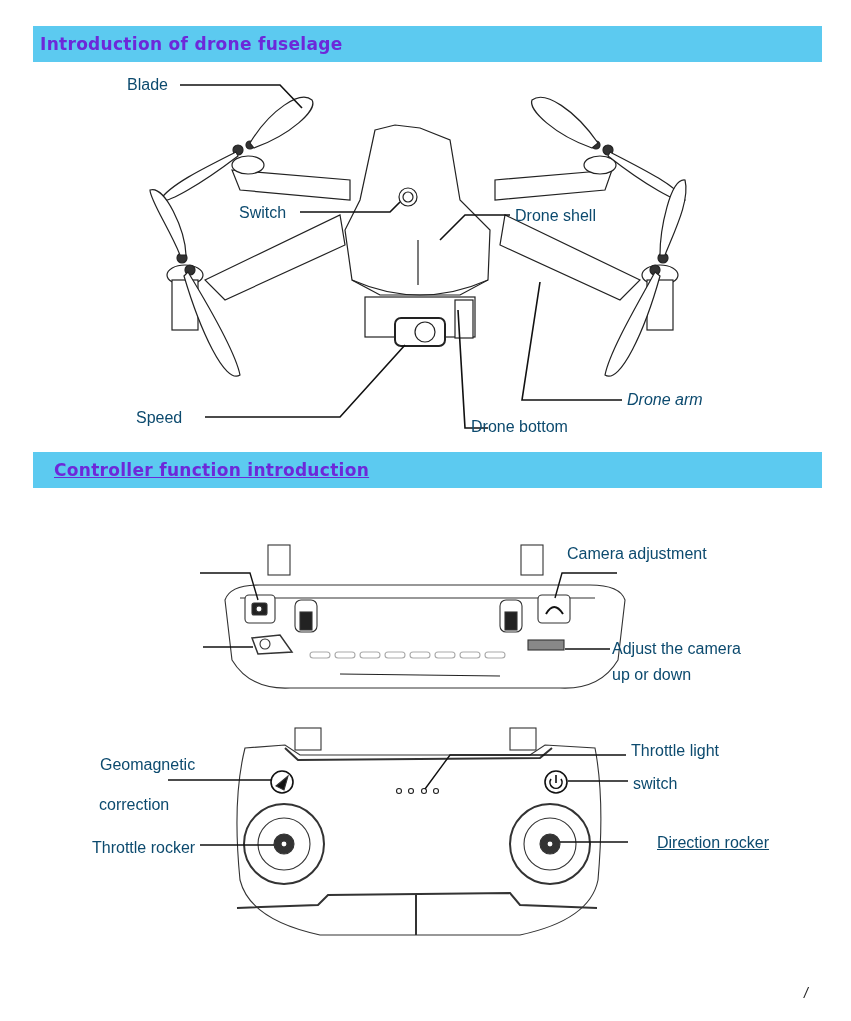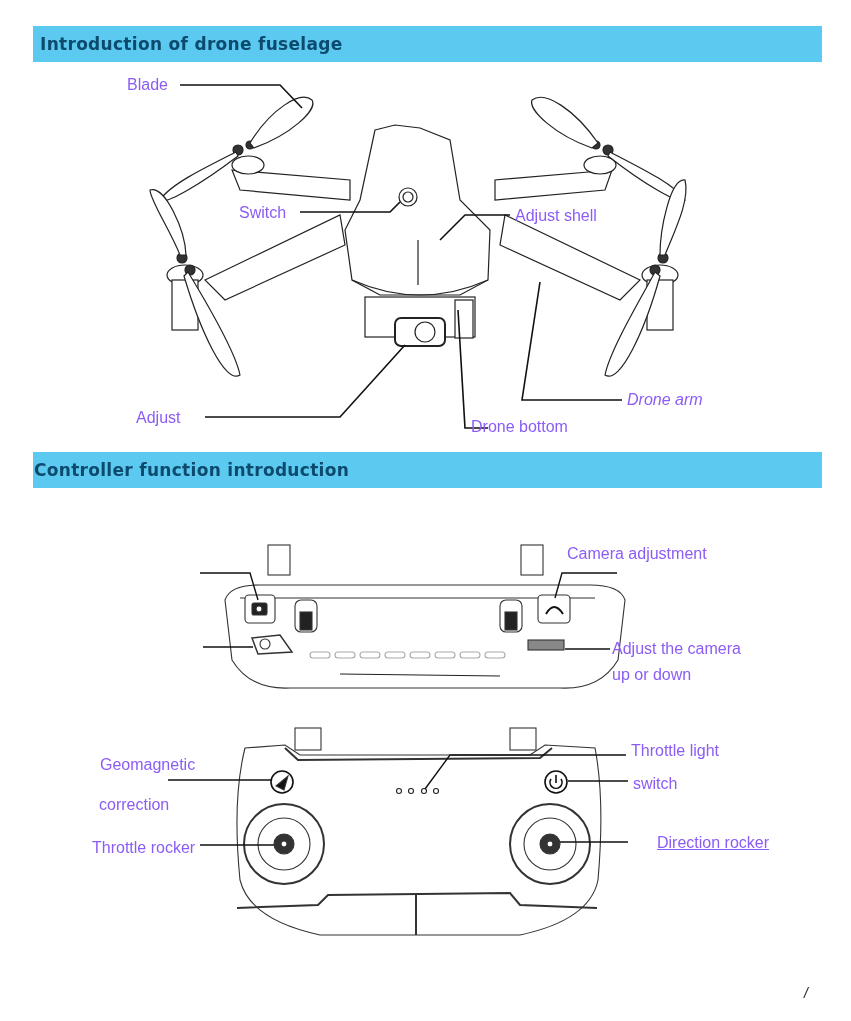--- a/index.html
+++ b/index.html
@@ -1,20 +1,20 @@
 <!DOCTYPE html>
 <html><head>
 <meta charset="utf-8">
 <style>
   html, body { margin: 0; padding: 0; background: #ffffff; }
   body { width: 851px; height: 1021px; position: relative; overflow: hidden; font-family: "Liberation Sans", sans-serif; color: #1a1a1a; }
-  .banner { position: absolute; left: 33px; width: 789px; height: 36px; background: #5ccaf0; color: #0c4a6e; font-family: "DejaVu Sans", sans-serif; font-weight: bold; font-size: 17px; line-height: 36px; box-sizing: border-box; letter-spacing: 0.3px; }
+  .banner { position: absolute; left: 33px; width: 789px; height: 36px; background: #5ccaf0; color: #6d28d9; font-family: "DejaVu Sans", sans-serif; font-weight: bold; font-size: 17px; line-height: 36px; box-sizing: border-box; letter-spacing: 0.3px; }
   #banner1 { top: 26px; padding-left: 7px; }
-  #banner2 { top: 452px; padding-left: 1px; }
-  .label { position: absolute; font-size: 16px; line-height: 18px; color: #8b5cf6; white-space: nowrap; }
+  #banner2 { top: 452px; padding-left: 21px; text-decoration: underline; }
+  .label { position: absolute; font-size: 16px; line-height: 18px; color: #0c4a6e; white-space: nowrap; }
   svg.art { position: absolute; left: 0; top: 0; }
   .page-num { position: absolute; left: 804px; top: 985px; font-size: 14px; font-style: italic; color: #222; }
 </style>
 </head>
 <body>
 
 <div id="banner1" class="banner">Introduction of drone fuselage</div>
 
 <svg class="art" width="851" height="450" fill="none" stroke="#222" stroke-width="1.2">
 
@@ -70,22 +70,22 @@
     <polyline points="300,212 390,212 400,202"></polyline>
     <polyline points="510,215 465,215 440,240"></polyline>
     <polyline points="205,417 340,417 405,345"></polyline>
     <polyline points="488,428 465,428 458,310"></polyline>
     <polyline points="622,400 522,400 540,282"></polyline>
   </g>
 </svg>
 
 <div class="label" style="left:127px;top:76px;">Blade</div>
 <div class="label" style="left:239px;top:204px;">Switch</div>
-<div class="label" style="left:515px;top:207px;">Adjust shell</div>
-<div class="label" style="left:136px;top:409px;">Adjust</div>
+<div class="label" style="left:515px;top:207px;">Drone shell</div>
+<div class="label" style="left:136px;top:409px;">Speed</div>
 <div class="label" style="left:471px;top:418px;">Drone bottom</div>
 <div class="label" style="left:627px;top:391px;font-style:italic;">Drone arm</div>
 
 <div id="banner2" class="banner">Controller function introduction</div>
 
 <svg class="art" width="851" height="1021" fill="none" stroke="#333" stroke-width="1.1">
 
   <g>
     <rect x="268" y="545" width="22" height="30" fill="#fff"></rect>
     <rect x="521" y="545" width="22" height="30" fill="#fff"></rect>

